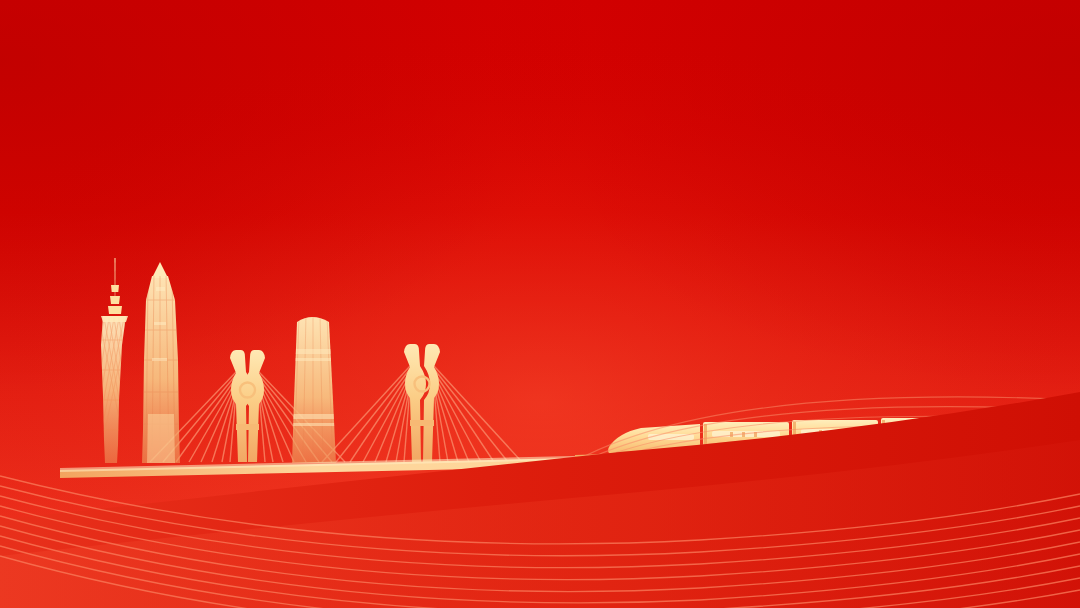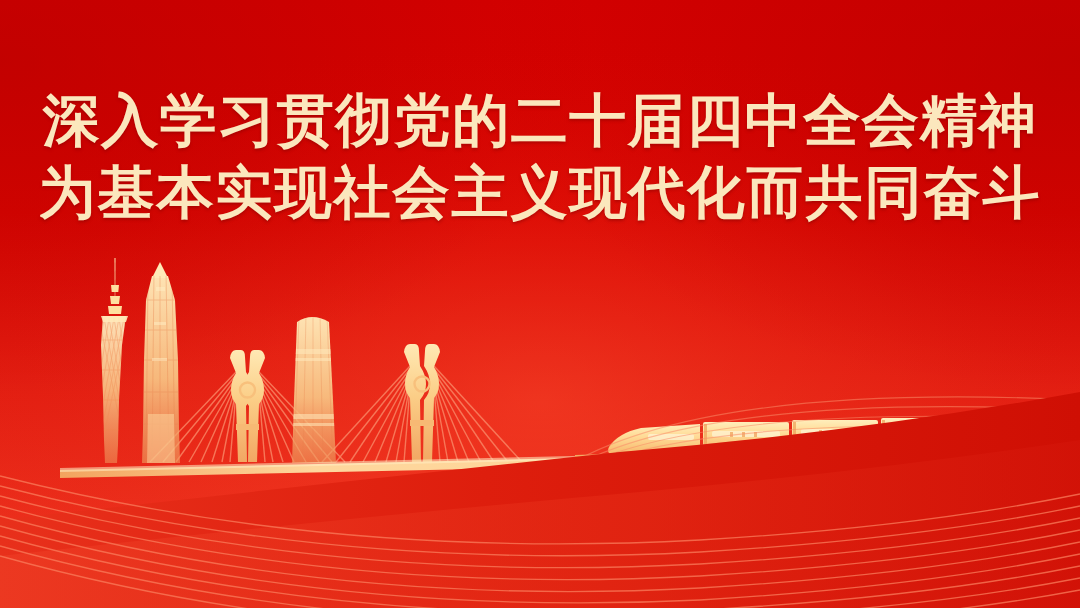--- a/index.html
+++ b/index.html
@@ -346,18 +346,14 @@
       <path d="M0 496 Q330 584 700 564 Q920 551 1080 518"></path>
       <path d="M0 506 Q330 596 700 576 Q920 563 1080 530"></path>
       <path d="M0 516 Q330 608 700 588 Q920 575 1080 542"></path>
       <path d="M0 526 Q330 618 700 600 Q920 587 1080 554"></path>
       <path d="M0 536 Q330 628 700 610 Q920 598 1080 566"></path>
       <path d="M0 546 Q330 638 700 620 Q920 609 1080 578"></path>
       <path d="M0 556 Q330 648 700 630 Q920 620 1080 590"></path>
     </g>
   </svg>
 
-  <div class="headline-block">
-    <span class="headline-line first">深入学习贯彻党的二十届四中全会精神</span>
-    <span class="headline-line second">为基本实现社会主义现代化而共同奋斗</span>
-  </div>
 
 </div>
 
 </body></html>

